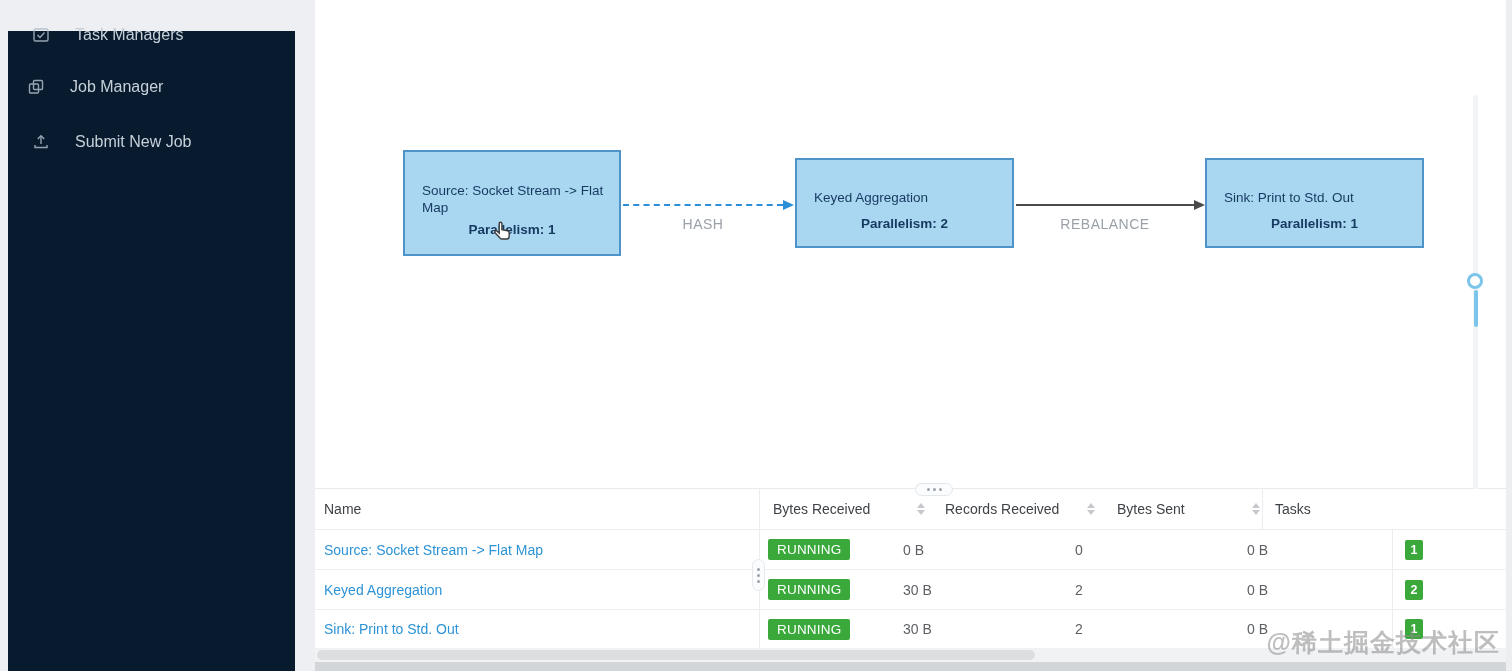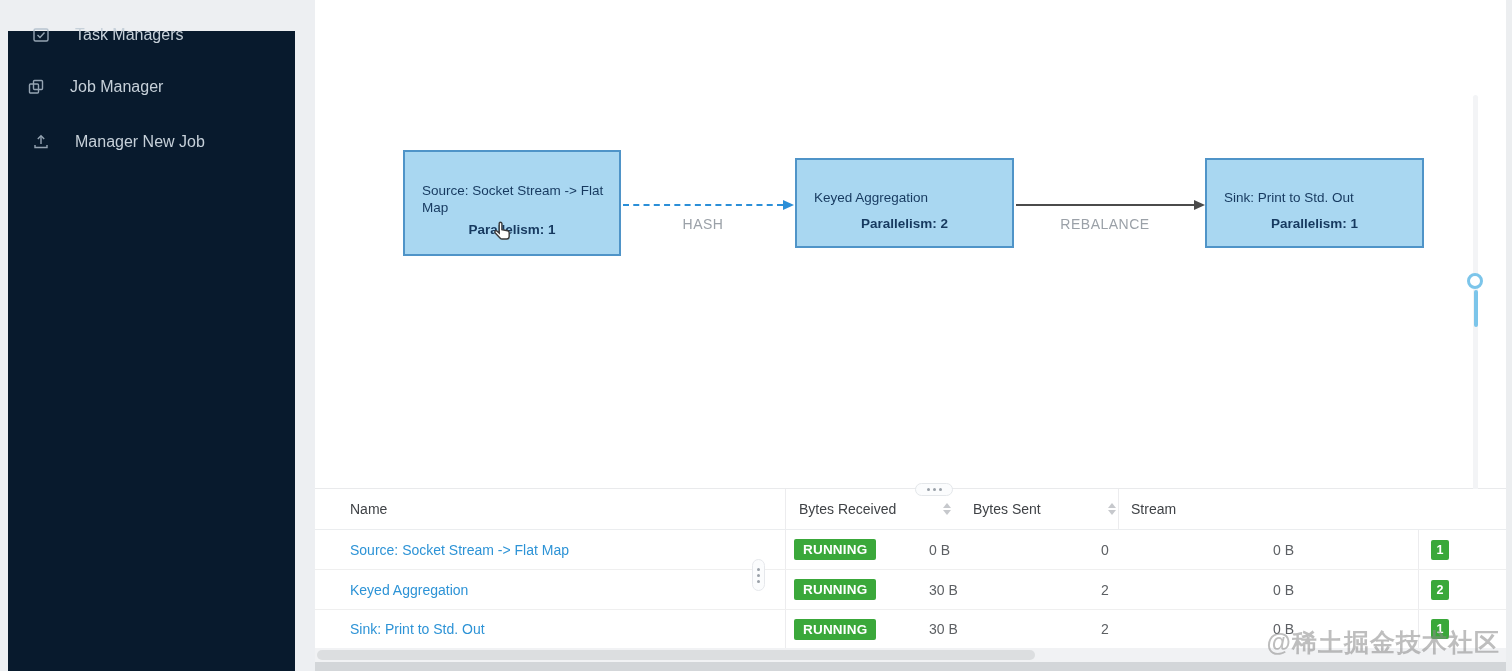--- a/index.html
+++ b/index.html
@@ -62,40 +62,40 @@
   .split-handle { position:absolute; left:600px; top:483px; width:38px; height:13px;
       background:#fbfcfd; border:1px solid #e4e7ea; border-radius:7px; z-index:6;
       display:flex; align-items:center; justify-content:center; gap:3px; cursor:row-resize; }
   .split-handle .dot, .col-handle .dot { width:3px; height:3px; border-radius:50%; background:#9aa1a9; }
   .col-handle { position:absolute; left:437px; top:559px; width:13px; height:32px;
       background:#fbfcfd; border:1px solid #e6e8ec; border-radius:7px; z-index:6;
       display:flex; flex-direction:column; align-items:center; justify-content:center; gap:3px; cursor:col-resize; }
 
   
   .table { position:absolute; left:0; top:489px; width:100%; }
-  .trow { display:flex; align-items:center; width:100%; background:#fff;padding-left:26px; }
+  .trow { display:flex; align-items:center; width:100%; background:#fff; }
   .thead { height:41px; border-bottom:1px solid #ebedef; color:#3f4246; font-size:14px; }
   .tbody-row { height:40px; border-bottom:1px solid #efefef; font-size:14px; color:#5c5f63; }
   .tbody-row.last { height:38px; border-bottom:none; }
   .cell { display:flex; align-items:center; height:100%; }
   .c-name   { width:445px; padding-left:9px;  border-right:1px solid #ececee; }
   .c-status { width:130px; padding-left:8px; }
   .c-brecv  { width:175px; padding-left:13px; }
   .c-rrecv  { width:170px; padding-left:10px; }
   .c-bsent  { width:158px; padding-left:12px; border-right:1px solid #ececee; }
   .c-tasks  { flex:1; padding-left:12px; }
   .thead .cell { font-weight:400; cursor:pointer; }
   .sort-caret { margin-left:auto; margin-right:10px; display:flex; flex-direction:column; gap:2px; }
   .c-bsent .sort-caret { margin-right:2px; }
   .sort-caret .up { width:0; height:0; border-left:4px solid transparent;
       border-right:4px solid transparent; border-bottom:5px solid #c6c8cc; }
   .sort-caret .down { width:0; height:0; border-left:4px solid transparent;
       border-right:4px solid transparent; border-top:5px solid #c6c8cc; }
   .name-link { color:var(--link-blue); text-decoration:none; cursor:pointer; }
-  .badge-running { background:var(--running-green); color:#fff; font-weight:700;
+  .badge-running { background:var(--running-green); color:#fff; font-weight:400;
       font-size:13.5px; padding:3px 9px; border-radius:2px; letter-spacing:.2px; }
   .badge-task { background:var(--running-green); color:#fff; font-weight:700;
       font-size:12.5px; min-width:18px; height:20px; padding:0 4px; border-radius:2px;
       display:inline-flex; align-items:center; justify-content:center; }
 
   
   .hscroll { position:absolute; left:0; bottom:9px; width:100%; height:14px; background:#f1f2f4; }
   .hscroll .thumb { position:absolute; left:2px; top:2px; width:718px; height:10px;
       background:#dcdee0; border-radius:5px; cursor:grab; }
   .bottom-strip { position:absolute; left:0; bottom:0; width:100%; height:9px; background:#d3d6d9; }
@@ -128,21 +128,21 @@
       <span>Job Manager</span>
     </div>
     <div class="side-item" style="top:91px;">
       <span class="icn">
         <svg viewBox="0 0 18 18">
             <line x1="9" y1="3" x2="9" y2="11"></line>
             <polyline points="5.8,6 9,2.8 12.2,6"></polyline>
             <polyline points="3,12 3,14.5 15,14.5 15,12"></polyline>
           </svg>
       </span>
-      <span>Manager New Job</span>
+      <span>Submit New Job</span>
     </div>
   </nav>
 
   <main class="main">
 
     <section class="graph">
 
       <div class="node node1">
         <div class="ntitle">Source: Socket Stream -&gt; Flat Map</div>
         <div class="npar">Parallelism: 1</div>
@@ -196,29 +196,36 @@
         <div class="cell c-name">
           <span>Name</span>
         </div>
         <div class="cell c-brecv">
           <span>Bytes Received</span>
           <span class="sort-caret">
               <i class="up"></i>
               <i class="down"></i>
             </span>
         </div>
+        <div class="cell c-rrecv">
+          <span>Records Received</span>
+          <span class="sort-caret">
+              <i class="up"></i>
+              <i class="down"></i>
+            </span>
+        </div>
         <div class="cell c-bsent">
           <span>Bytes Sent</span>
           <span class="sort-caret">
               <i class="up"></i>
               <i class="down"></i>
             </span>
         </div>
         <div class="cell c-tasks">
-          <span>Stream</span>
+          <span>Tasks</span>
         </div>
       </div>
 
       <div class="trow tbody-row">
         <div class="cell c-name">
             <a class="name-link">Source: Socket Stream -&gt; Flat Map</a>
           </div>
         <div class="cell c-status">
             <span class="badge-running">RUNNING</span>
           </div>

